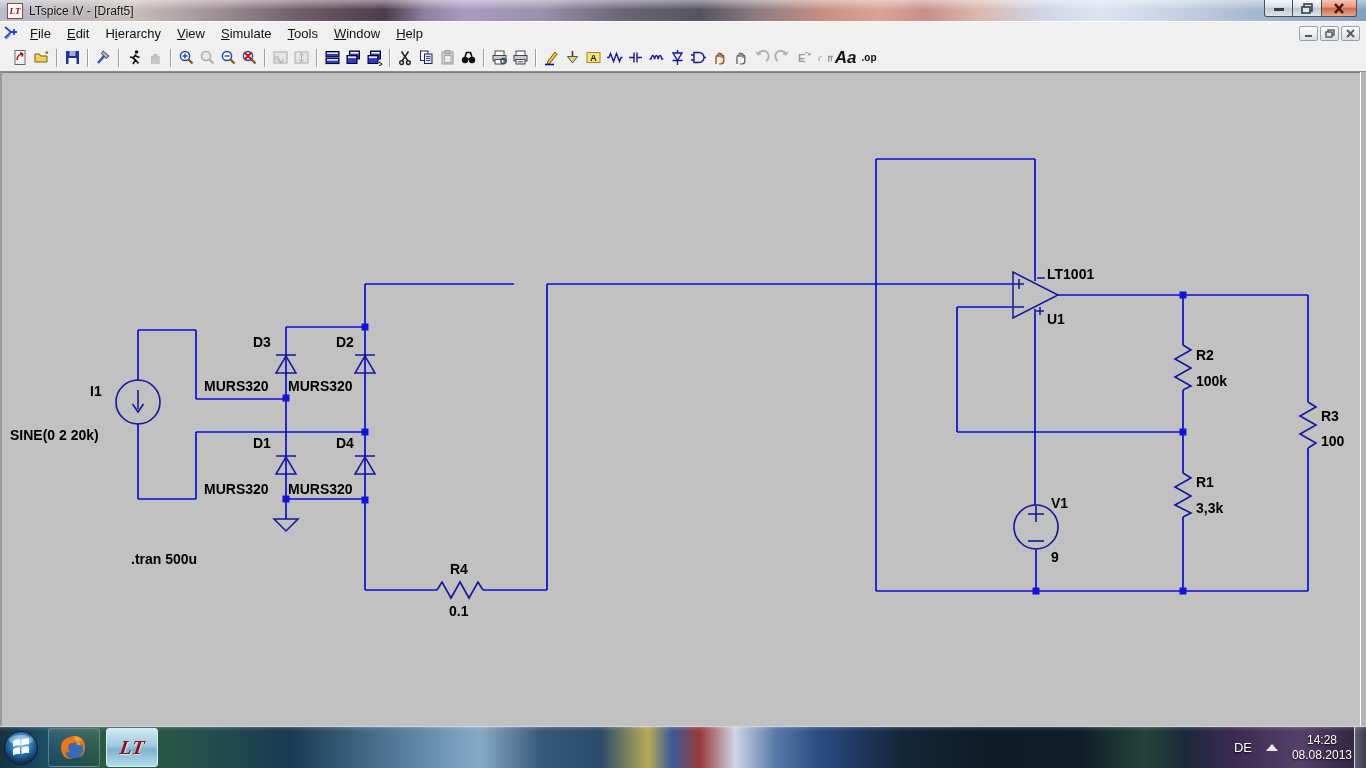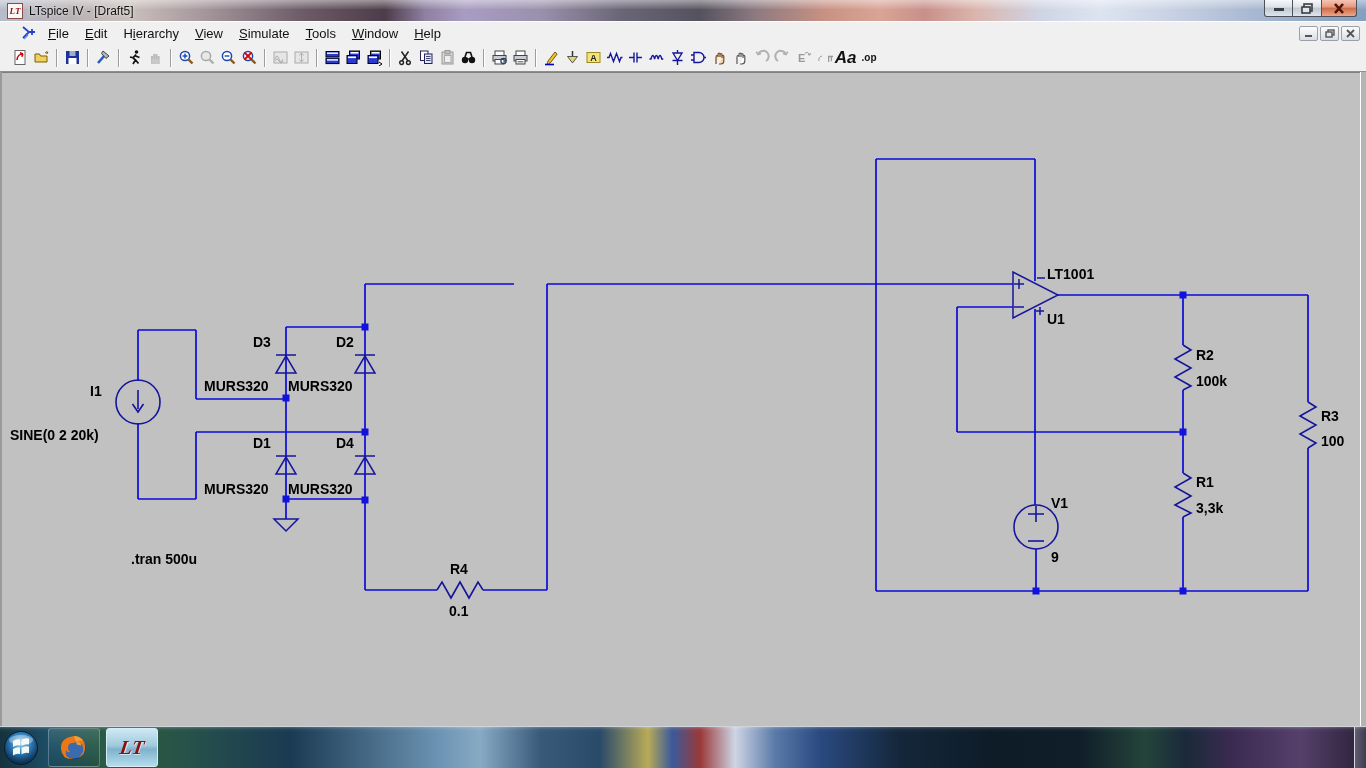--- a/index.html
+++ b/index.html
@@ -24,21 +24,21 @@
   .wbtn{height:17px;border:1px solid #4c5058;border-top:none;box-sizing:border-box;
     display:flex;align-items:center;justify-content:center;
     background:linear-gradient(#f7f9fb,#dbe1e7 45%,#bfc7d0 50%,#dfe5eb);}
   .wbtn.min{width:29px;border-radius:0 0 0 3px;}
   .wbtn.res{width:28px;border-left:none;border-right:none;}
   .wbtn.cls{width:36px;border-radius:0 0 3px 0;
     background:linear-gradient(#f6c4b4,#e5987e 45%,#cf6a44 50%,#e9a78c);}
 
   
   .menubar{position:absolute;top:21px;left:0;width:1366px;height:23px;background:#f0f0f0;
-    border-top:1px solid #fdfdfd;box-sizing:border-box;display:flex;align-items:center;font-size:13px;color:#111;padding-left:18px;}
+    border-top:1px solid #fdfdfd;box-sizing:border-box;display:flex;align-items:center;font-size:13px;color:#111;}
   .menu-appicon{width:20px;height:18px;margin-left:2px;}
   .menu-item{padding:3px 8px;}
   .menu-item u{text-decoration:underline;}
   .mdi-controls{position:absolute;right:6px;top:4px;display:flex;gap:2px;}
   .mbtn{width:19px;height:15px;border:1px solid #9aa0a8;border-radius:2px;box-sizing:border-box;
     background:linear-gradient(#fdfdfd,#d9dee4);display:flex;align-items:center;justify-content:center;}
 
   
   .toolbar{position:absolute;top:44px;left:0;width:1366px;height:28px;background:#f0f0f0;
     border-bottom:1px solid #8e8e8e;box-sizing:border-box;display:flex;align-items:center;padding-left:10px;}
@@ -510,14 +510,22 @@
         <circle cx="15" cy="15" r="11" fill="#3a6ab0"></circle>
         <circle cx="15" cy="15" r="11" fill="none" stroke="#1a3a70" stroke-width="1"></circle>
         <path d="M15,3 q10,0 11,10 q1,9 -7,12 q8,-6 4,-14 q-2,2 -4,1 q2,-3 -1,-5 q-1,3 -4,3 q-5,0 -5,5 q0,2 2,4 q-3,1 -4,-2 q-2,8 8,9 q-12,1 -13,-10 Q1,5 15,3 Z" fill="#e87818"></path>
         <path d="M15,3 q6,0 9,5 q-3,-1 -5,0 q3,2 3,5 q-2,-2 -4,-1" fill="#f8a838" opacity=".8"></path>
       </svg>
     </div>
     <div class="taskbtn active">
       <span class="lt-logo">LT</span>
     </div>
   </div>
+  <div class="tray">
+    <span class="tray-lang">DE</span>
+    <span class="tray-arrow"></span>
+    <div class="tray-clock">
+      <div>14:28</div>
+      <div>08.08.2013</div>
+    </div>
+  </div>
   <div class="show-desktop"></div>
 </div>
 
 </body></html>

